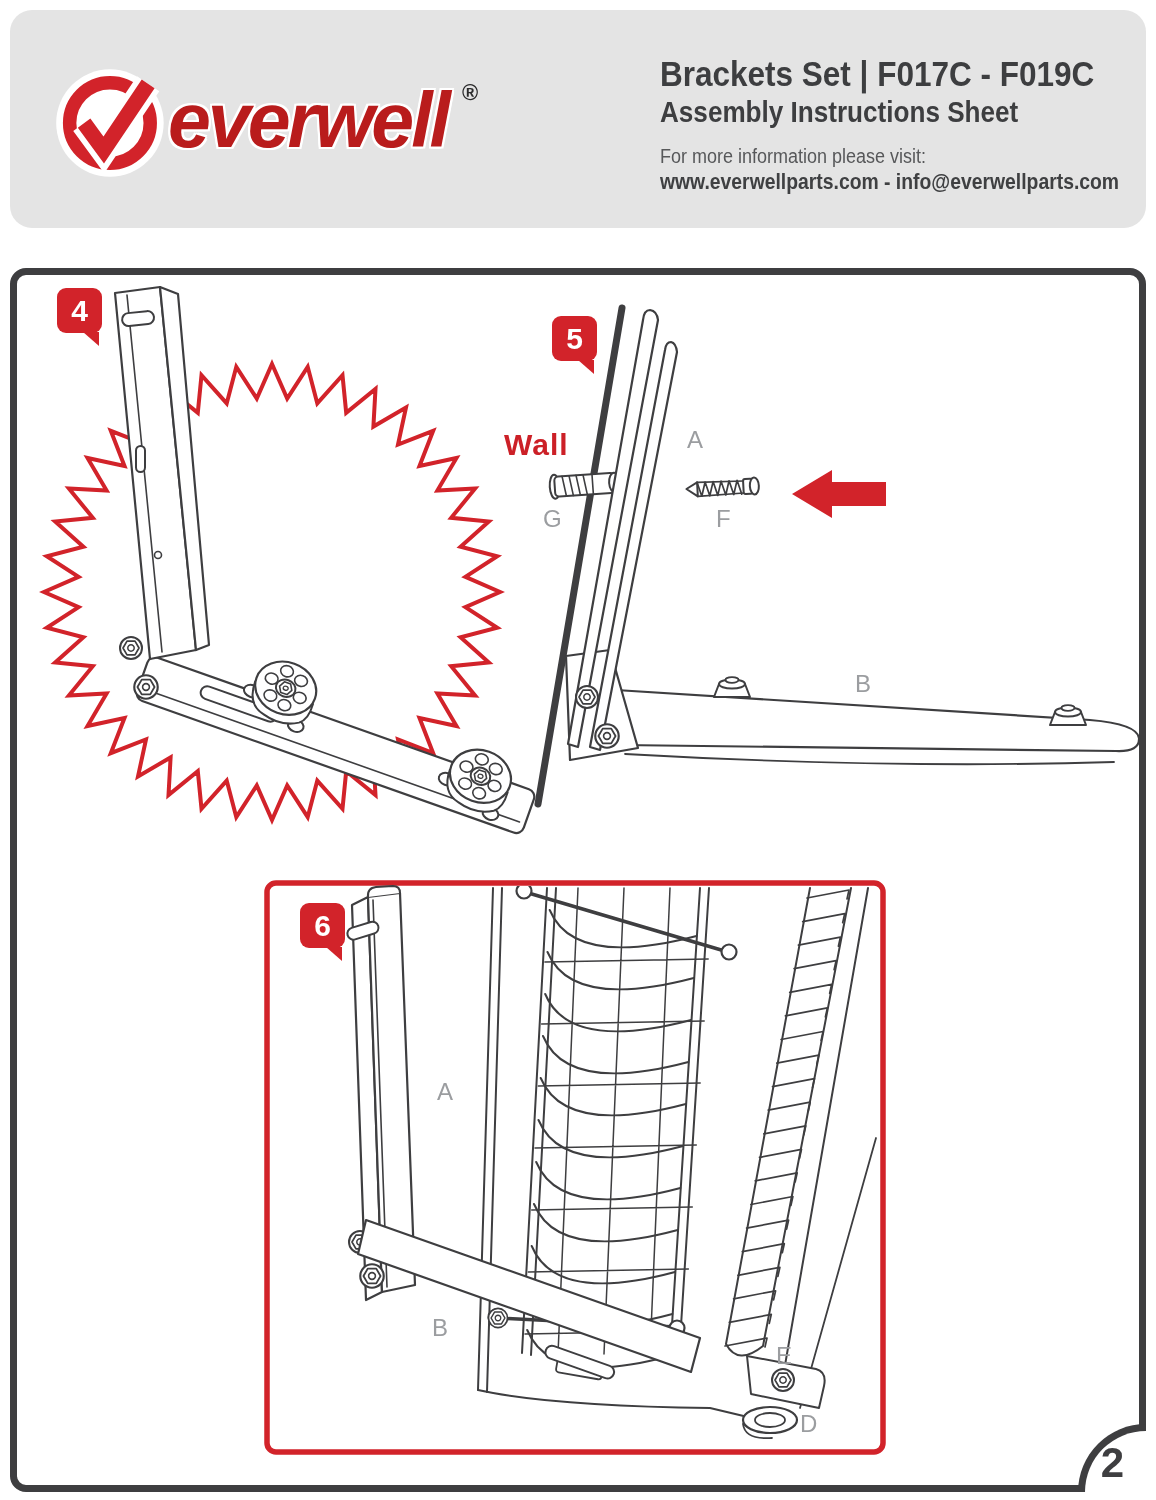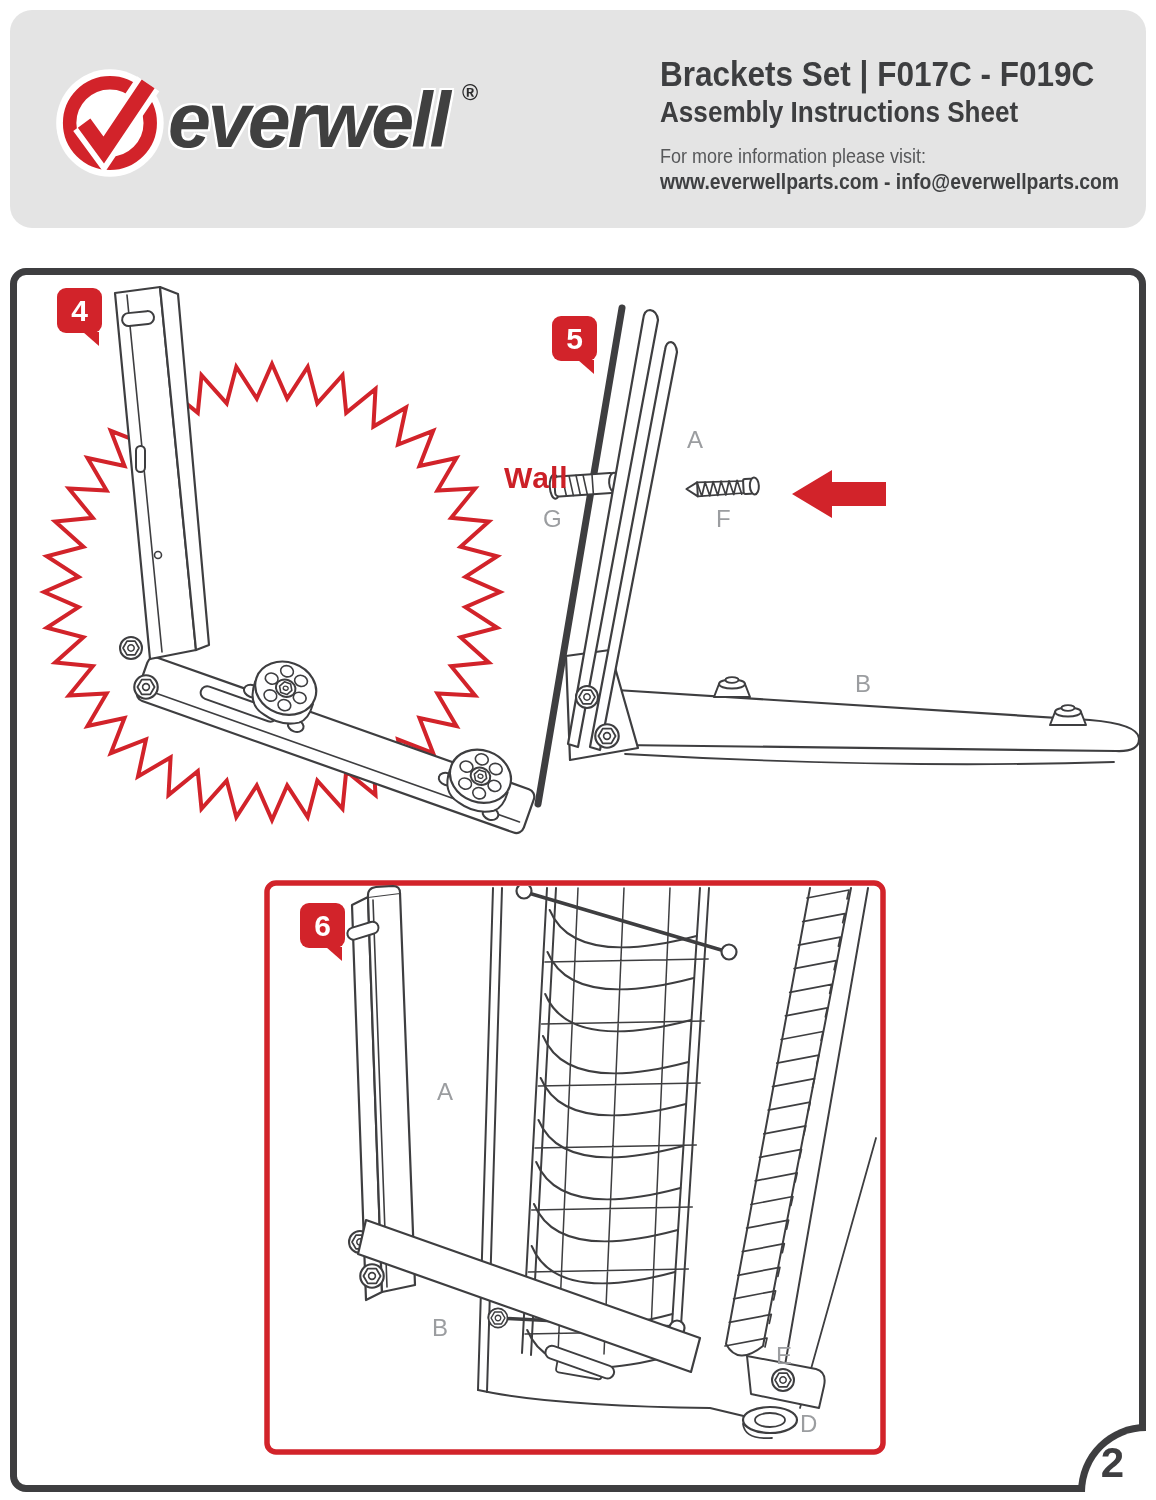--- a/index.html
+++ b/index.html
@@ -3,42 +3,42 @@
 <meta charset="utf-8">
 <style>
   html,body{margin:0;padding:0;background:#ffffff;}
   .page{position:relative;width:1156px;height:1500px;background:#fff;overflow:hidden;
         font-family:"Liberation Sans",sans-serif;}
   
   .header{position:absolute;left:10px;top:10px;width:1136px;height:218px;
           background:#e4e4e4;border-radius:22px;}
   .logo-svg{position:absolute;left:40px;top:48px;width:124px;height:124px;}
   .brand{position:absolute;left:158px;top:66px;font-size:77px;font-style:italic;
-         font-weight:bold;letter-spacing:-3px;color:#404040;
+         font-weight:bold;letter-spacing:-3px;color:#b91c1c;
          text-shadow:2px 0 0 #fff,-2px 0 0 #fff,0 2px 0 #fff,0 -2px 0 #fff,
                      2px 2px 0 #fff,-2px -2px 0 #fff,2px -2px 0 #fff,-2px 2px 0 #fff;}
   .reg-mark{position:absolute;left:452px;top:70px;font-size:22px;font-weight:bold;color:#2b2b2c;}
   .head-text{position:absolute;left:650px;top:44px;transform:scaleX(.9);transform-origin:left top;white-space:nowrap;}
   .h-title{font-size:35px;font-weight:bold;color:#3d3e40;}
   .h-sub{font-size:29px;font-weight:bold;color:#3d3e40;margin-top:2px;}
   .h-info1{font-size:20px;color:#57585a;margin-top:16px;}
   .h-info2{font-size:21.5px;font-weight:bold;color:#3f4042;margin-top:2px;}
   
   .main-box{position:absolute;left:10px;top:268px;width:1136px;height:1224px;
             border:7px solid #3e3e40;border-radius:16px 16px 0 16px;box-sizing:border-box;}
   .layer{position:absolute;left:-7px;top:-7px;width:1136px;height:1224px;}
   .art{position:absolute;left:0;top:0;width:1136px;height:1224px;}
   
   .badge{position:absolute;width:45px;height:45px;background:#d2232a;border-radius:9px;
          color:#fff;font-weight:bold;font-size:30px;display:flex;align-items:center;
          justify-content:center;}
   .badge .tail{position:absolute;right:3px;bottom:-13px;width:16px;height:14px;}
   
   .plabel{position:absolute;color:#9b9da0;font-size:24px;}
-  .wall-label{position:absolute;left:494px;top:160px;color:#cc2027;font-weight:bold;font-size:30px;letter-spacing:1px;margin-top:33px;}
+  .wall-label{position:absolute;left:494px;top:160px;color:#cc2027;font-weight:bold;font-size:30px;letter-spacing:1px;}
   
   .corner-notch{position:absolute;right:-7px;bottom:-7px;width:68px;height:68px;background:#fff;
                 border-top-left-radius:100%;border-top:7px solid #3e3e40;border-left:7px solid #3e3e40;
                 box-sizing:border-box;}
   .page-num{position:absolute;right:15px;bottom:-2px;font-size:42px;font-weight:bold;color:#3e3e40;}
 </style>
 </head>
 <body>
 
 <div class="page">

